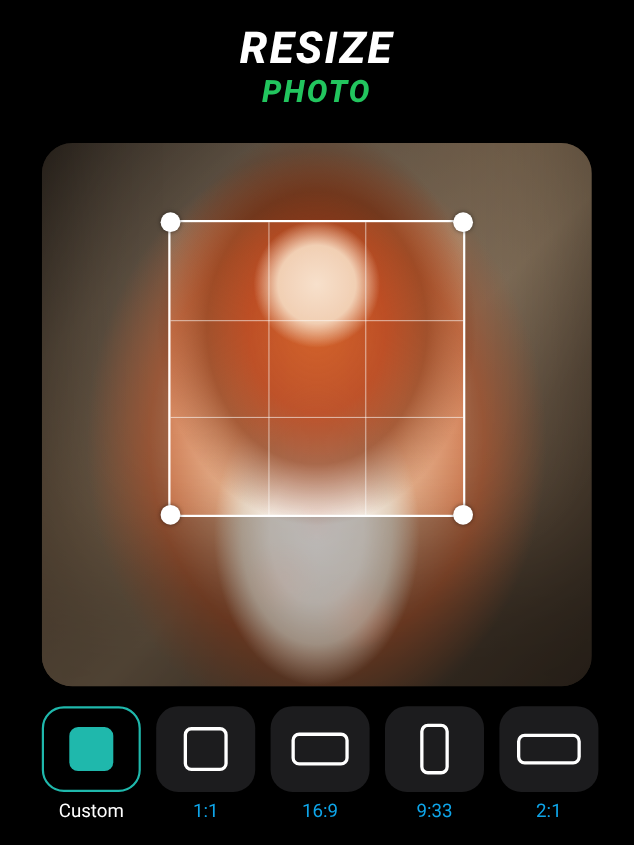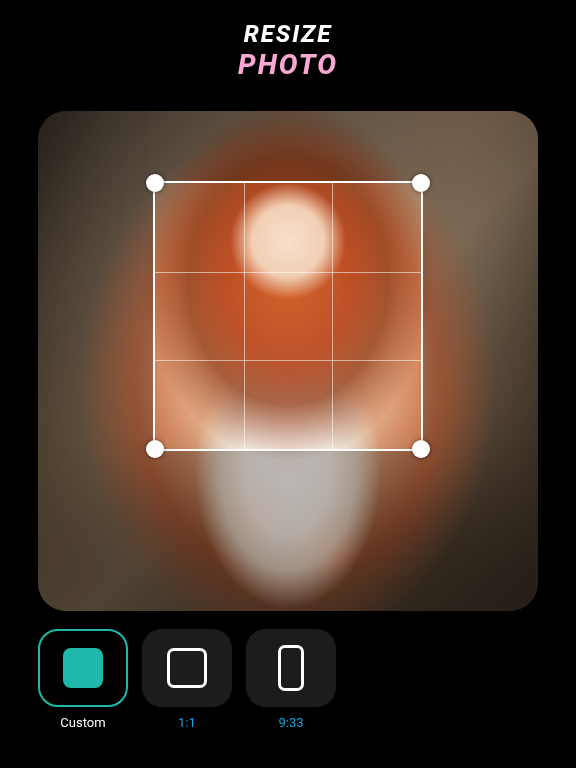--- a/index.html
+++ b/index.html
@@ -1,22 +1,22 @@
 <!DOCTYPE html>
 <html><head>
   <meta charset="utf-8">
   <style>
     * { margin: 0; padding: 0; box-sizing: border-box; }
     html, body { width: 576px; height: 768px; background: #000; overflow: hidden; font-family: -apple-system, BlinkMacSystemFont, "Segoe UI", Roboto, Helvetica, Arial, sans-serif; }
     
     .container { width: 100%; height: 100%; display: flex; flex-direction: column; align-items: center; padding: 20px 20px 20px; }
     
     .title { text-align: center; margin-bottom: 30px; }
-    .title-line1 { color: #fff; font-size: 24px; font-weight: 800; letter-spacing: 2px; font-style: italic; }
-    .title-line2 { color: #f9a8d4; font-size: 28px; font-weight: 800; letter-spacing: 2px; font-style: italic; }
+    .title-line1 { color: #fff; font-size: 40px; font-weight: 800; letter-spacing: 2px; font-style: italic; }
+    .title-line2 { color: #22c55e; font-size: 28px; font-weight: 800; letter-spacing: 2px; font-style: italic; }
     
     .preview {
       width: 500px;
       height: 500px;
       border-radius: 28px;
       position: relative;
       overflow: hidden;
       background:
         radial-gradient(circle at 50% 30%, rgba(255,255,255,0.15), transparent 70%),
         radial-gradient(ellipse 380px 480px at 50% 55%, #f8e3d0 0%, #e9b18a 22%, #c86b3f 40%, transparent 55%),
@@ -81,21 +81,21 @@
       display: flex; align-items: center; justify-content: center;
       position: relative;
     }
     .ratio.selected .tile { background: transparent; border: 2px solid #1fb8ac; }
     .ratio .tile .shape { border: 3px solid #fff; border-radius: 7px; }
     .ratio.custom .tile .shape { width: 40px; height: 40px; background: #1fb8ac; border: none; border-radius: 8px; }
     .ratio.r11 .tile .shape { width: 40px; height: 40px; }
     .ratio.r169 .tile .shape { width: 52px; height: 30px; }
     .ratio.r916 .tile .shape { width: 26px; height: 46px; }
     .ratio.r21 .tile .shape { width: 58px; height: 28px; }
-    .ratio .label { color: #fff; font-size: 13px; font-weight: 400; }
+    .ratio .label { color: #fff; font-size: 17px; font-weight: 400; }
     .ratio:not(.selected) .label { color: #0ea5e9; }
     
     
     .ratio.r21 .tile, .ratio.r21 .label { transform: translateX(0); }
   </style>
 </head>
 <body>
 
 <div class="container">
 
@@ -124,21 +124,33 @@
         <div class="shape"></div>
       </div>
       <div class="label">Custom</div>
     </div>
     <div class="ratio r11">
       <div class="tile">
         <div class="shape"></div>
       </div>
       <div class="label">1:1</div>
     </div>
+    <div class="ratio r169">
+      <div class="tile">
+        <div class="shape"></div>
+      </div>
+      <div class="label">16:9</div>
+    </div>
     <div class="ratio r916">
       <div class="tile">
         <div class="shape"></div>
       </div>
       <div class="label">9:33</div>
     </div>
+    <div class="ratio r21">
+      <div class="tile">
+        <div class="shape"></div>
+      </div>
+      <div class="label">2:1</div>
+    </div>
   </div>
 
 </div>
 
 </body></html>

